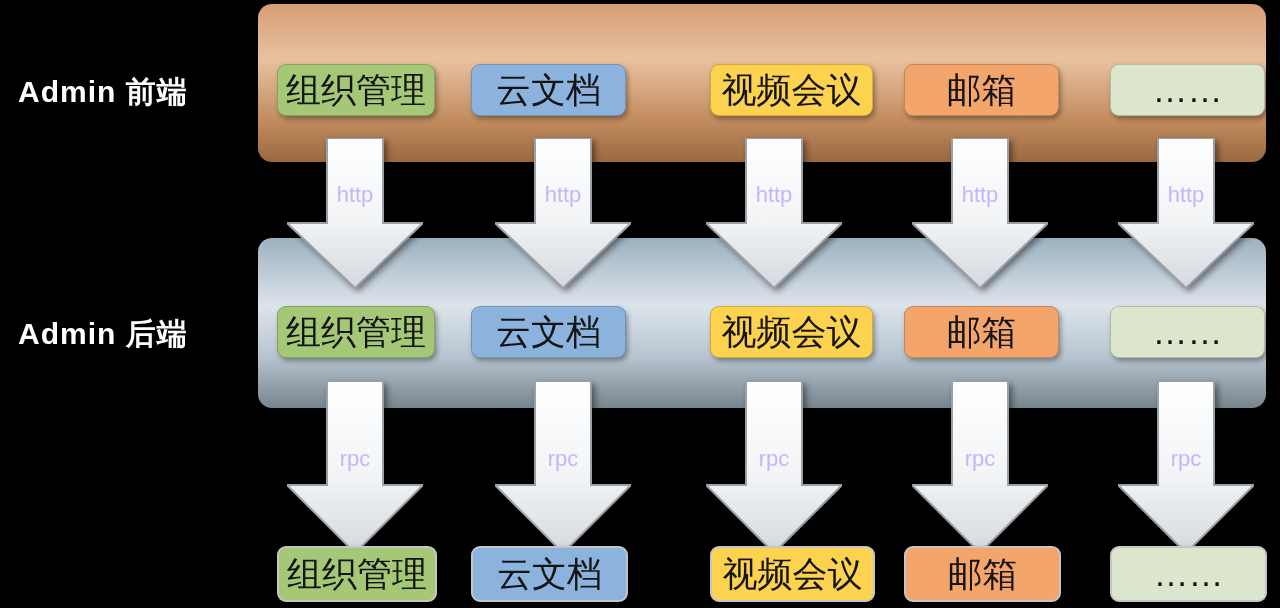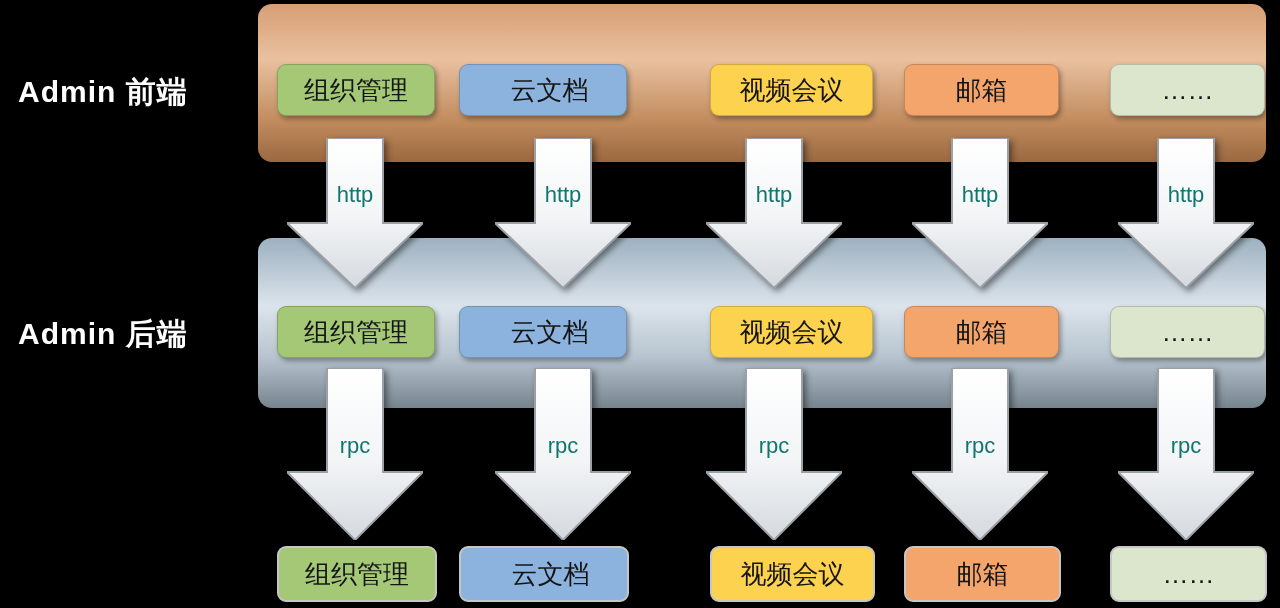--- a/index.html
+++ b/index.html
@@ -38,61 +38,61 @@
     height: 170px;
     background: linear-gradient(180deg, #9db1c0 0%, #dce4eb 40%, #b7c4cf 70%, #76848e 100%);
   }
   .mbox {
     position: absolute;
     height: 50px;
     border-radius: 9px;
     display: flex;
     align-items: center;
     justify-content: center;
-    font-size: 26px;
+    font-size: 35px;
     color: #141414;
     border: 1px solid rgba(0,0,0,0.18);
     box-shadow: 2px 3px 5px rgba(0,0,0,0.35);
     z-index: 3;
     white-space: nowrap;
   }
   .row1 { top: 64px; }
   .row2 { top: 306px; }
   .row3 {
     top: 546px;
     height: 52px;
     border: 2px solid #c6c6c6;
     box-shadow: 3px 4px 6px rgba(0,0,0,0.55);
   }
   .b-c1 { left: 277px;  width: 156px; }
-  .b-c2 { left: 459px;  width: 153px; padding-left: 13px; }
+  .b-c2 { left: 471px;  width: 153px; }
   .b-c3 { left: 710px;  width: 161px; }
   .b-c4 { left: 904px;  width: 153px; text-align: right; }
   .b-c5 { left: 1110px; width: 153px; }
   .arrow { position: absolute; width: 136px; z-index: 2; }
   .arrow svg {
     width: 100%;
     height: 100%;
     display: block;
     filter: drop-shadow(3px 3px 3px rgba(0,0,0,0.45));
   }
   .arrow-top { top: 138px; height: 150px; }
-  .arrow-bot { top: 368px; height: 172px; }
+  .arrow-bot { top: 381px; height: 172px; }
   .a-c1 { left: 287px; }
   .a-c2 { left: 495px; }
   .a-c3 { left: 706px; }
   .a-c4 { left: 912px; }
   .a-c5 { left: 1118px; }
   .alabel {
     position: absolute;
     left: 0;
     width: 100%;
     text-align: center;
     font-size: 22px;
-    color: #0f766e;
+    color: #c4b5fd;
   }
   .arrow-top .alabel { top: 57px; transform: translateY(-50%); }
   .arrow-bot .alabel { top: 78px; transform: translateY(-50%); }
 </style>
 </head>
 <body>
 
 <svg width="0" height="0" style="position:absolute" aria-hidden="true">
   <defs>
     <linearGradient id="agrad" x1="0" y1="0" x2="0" y2="1">

